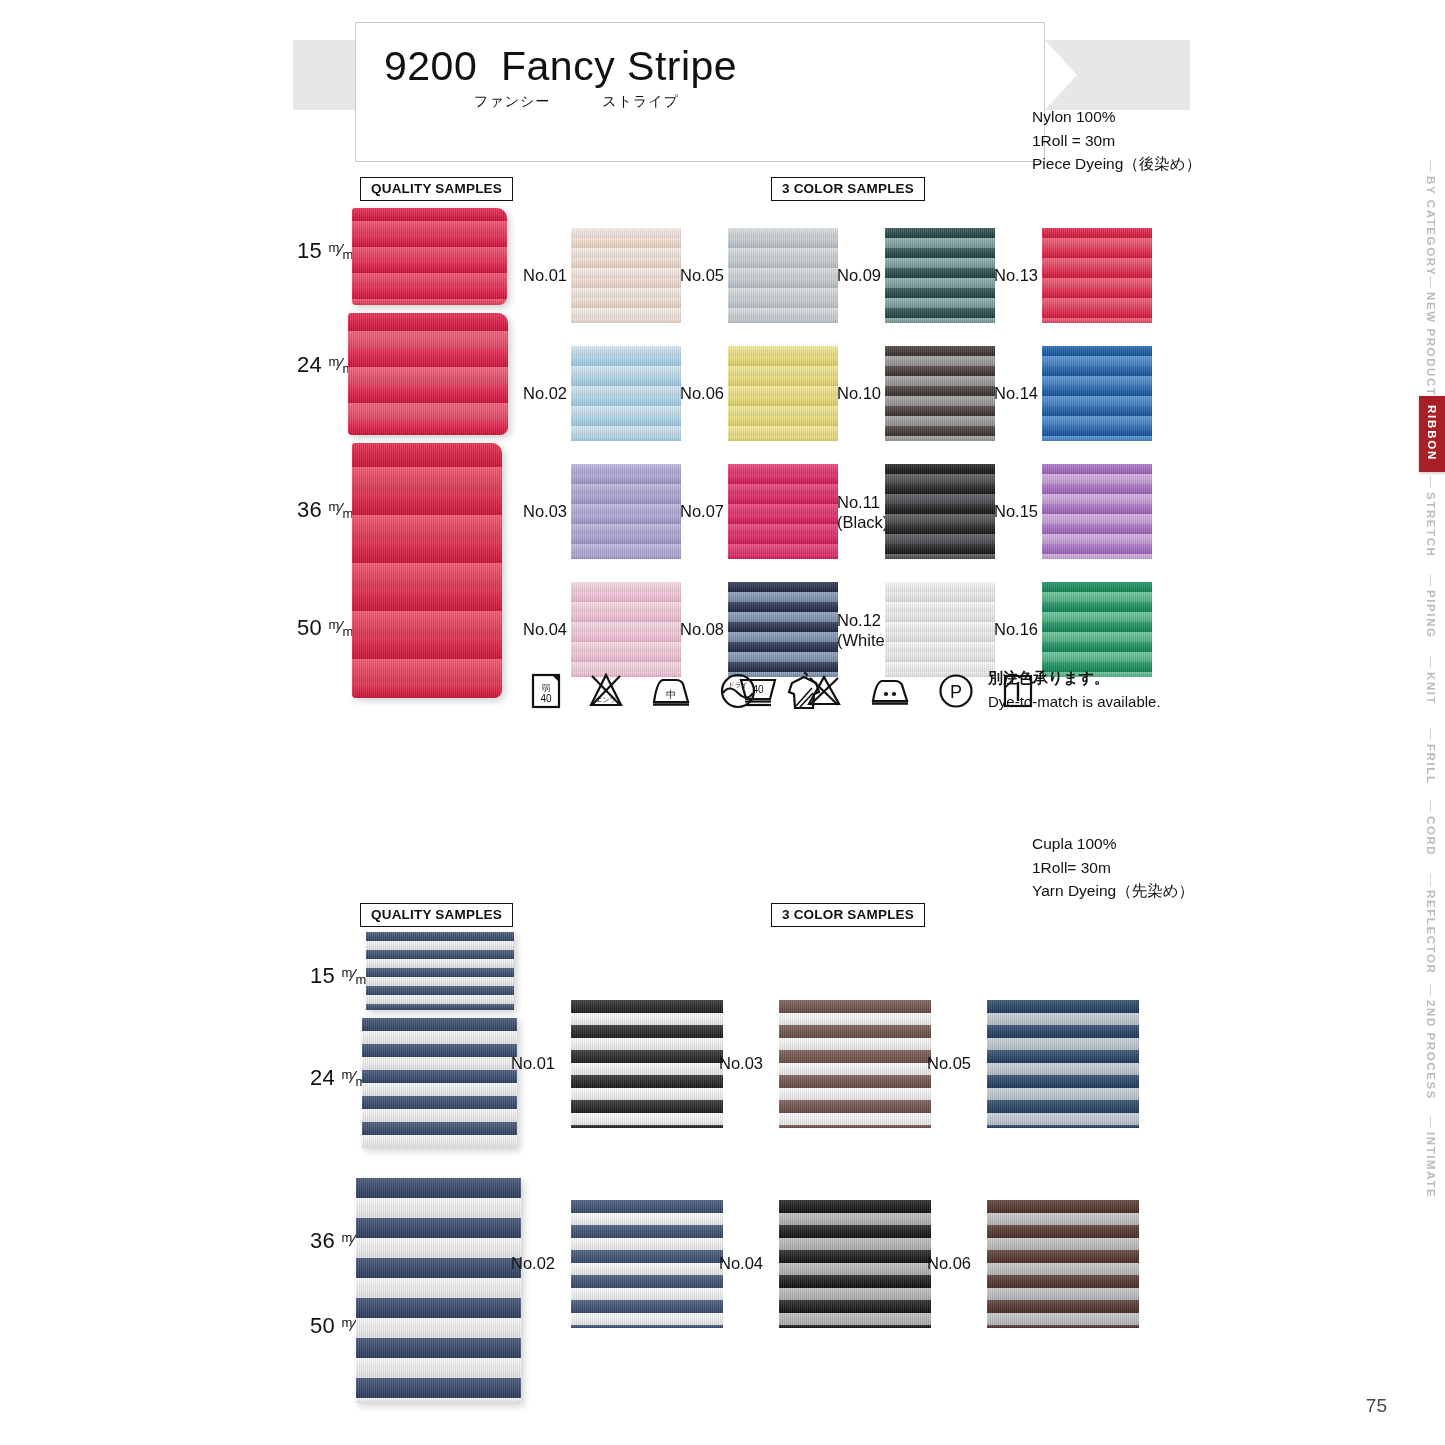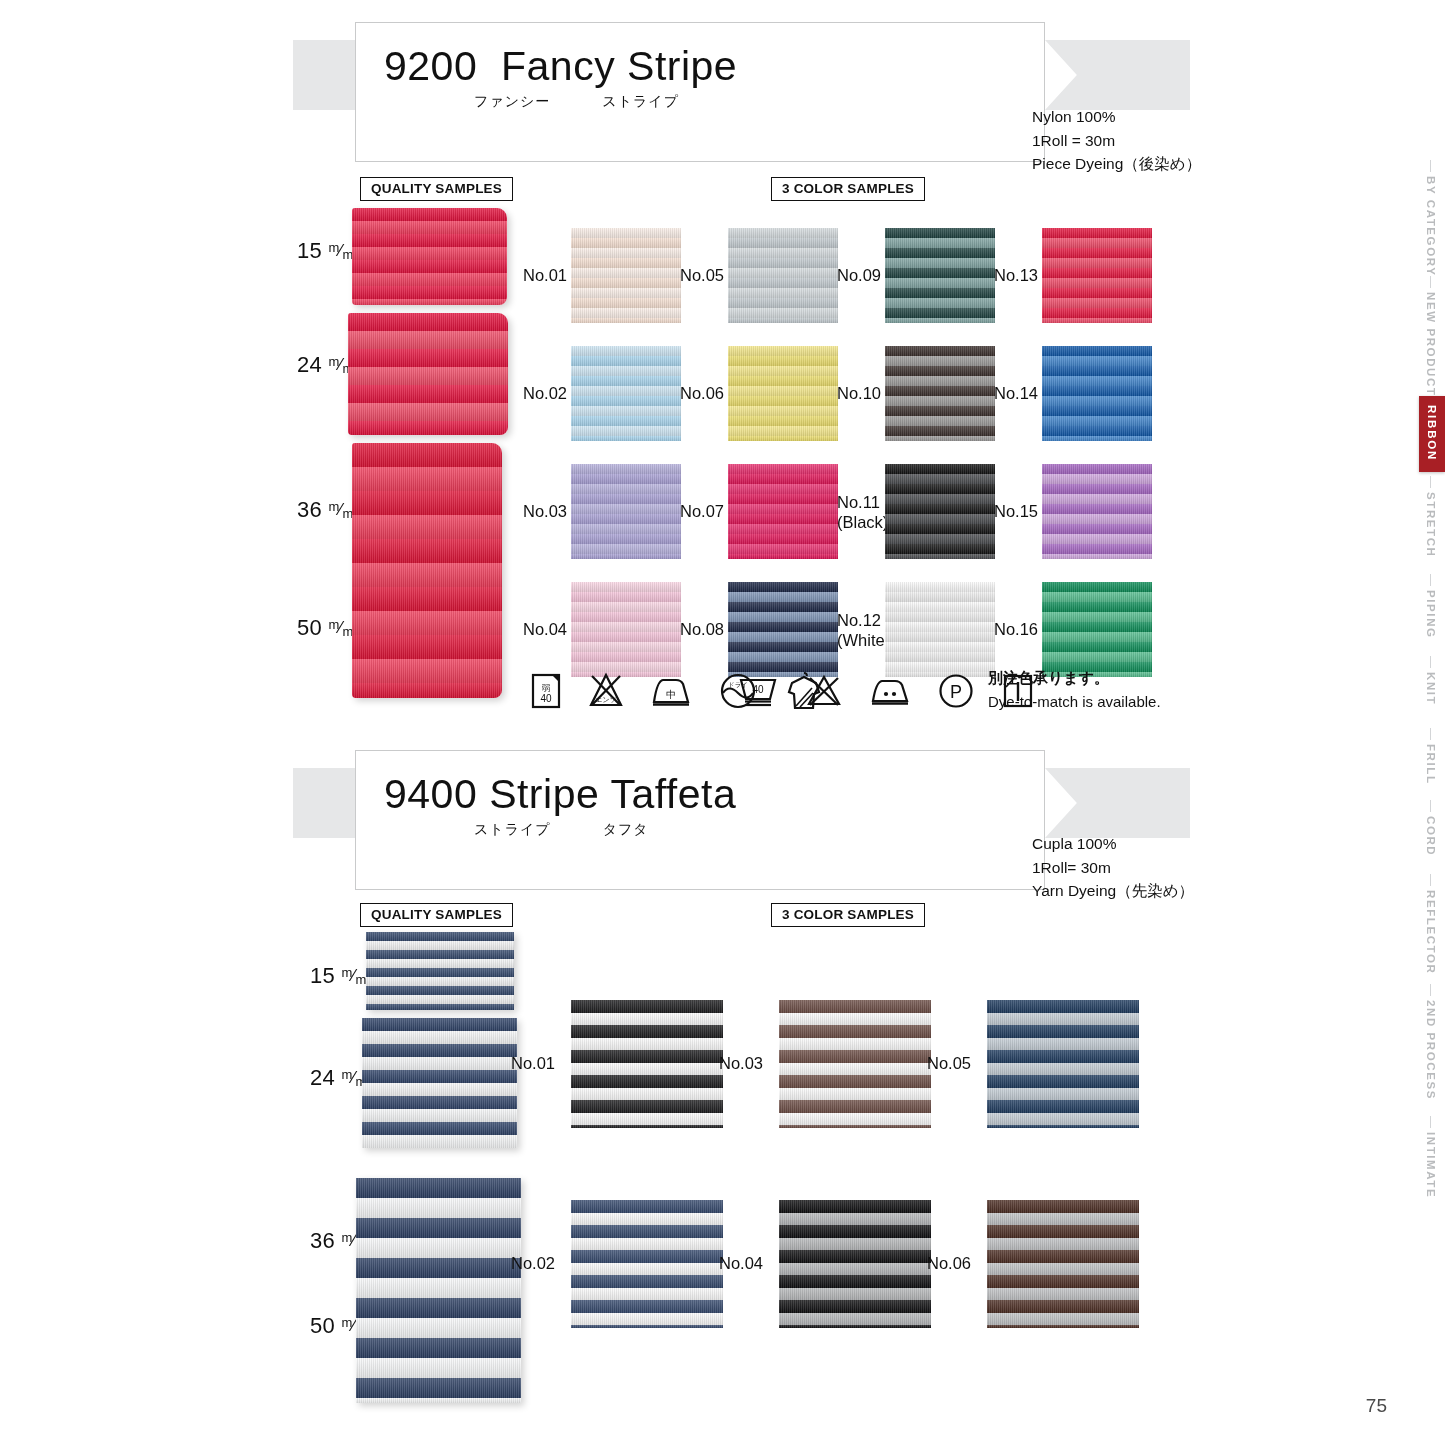--- a/index.html
+++ b/index.html
@@ -492,32 +492,20 @@
       <line x1="17" y1="10" x2="17" y2="29" stroke="#111" stroke-width="2.4"></line>
       <line x1="5" y1="15" x2="14" y2="5" stroke="#111" stroke-width="1.8"></line>
     </svg>
   </div>
 
   <div class="note" style="left:988px;top:667px;">
     <div class="jp">別注色承ります。</div>
     <div>Dye-to-match is available.</div>
   </div>
 
-  <div class="banner-wrap" style="left:293px;top:750px;width:897px;height:140px;">
-    <div class="banner-tail left"></div>
-    <div class="banner-tail right"></div>
-    <div class="banner-box">
-      <div class="banner-title">
-        <span>9400</span>&nbsp;<span>Stripe Taffeta</span>
-      </div>
-      <div class="banner-kana">
-        <span>ストライプ</span><span class="kana-gap">&nbsp;</span><span>タフタ</span>
-      </div>
-    </div>
-  </div>
   <div class="spec" style="left:1032px;top:832px;">
     <div>Cupla 100%</div>
     <div>1Roll= 30m</div>
     <div>Yarn Dyeing（先染め）</div>
   </div>
 
   <div class="tagbox" style="left:360px;top:903px;">QUALITY SAMPLES</div>
   <div class="tagbox" style="left:771px;top:903px;">3 COLOR SAMPLES</div>
 
   <div class="wlabel" style="left:310px;top:963px;">

